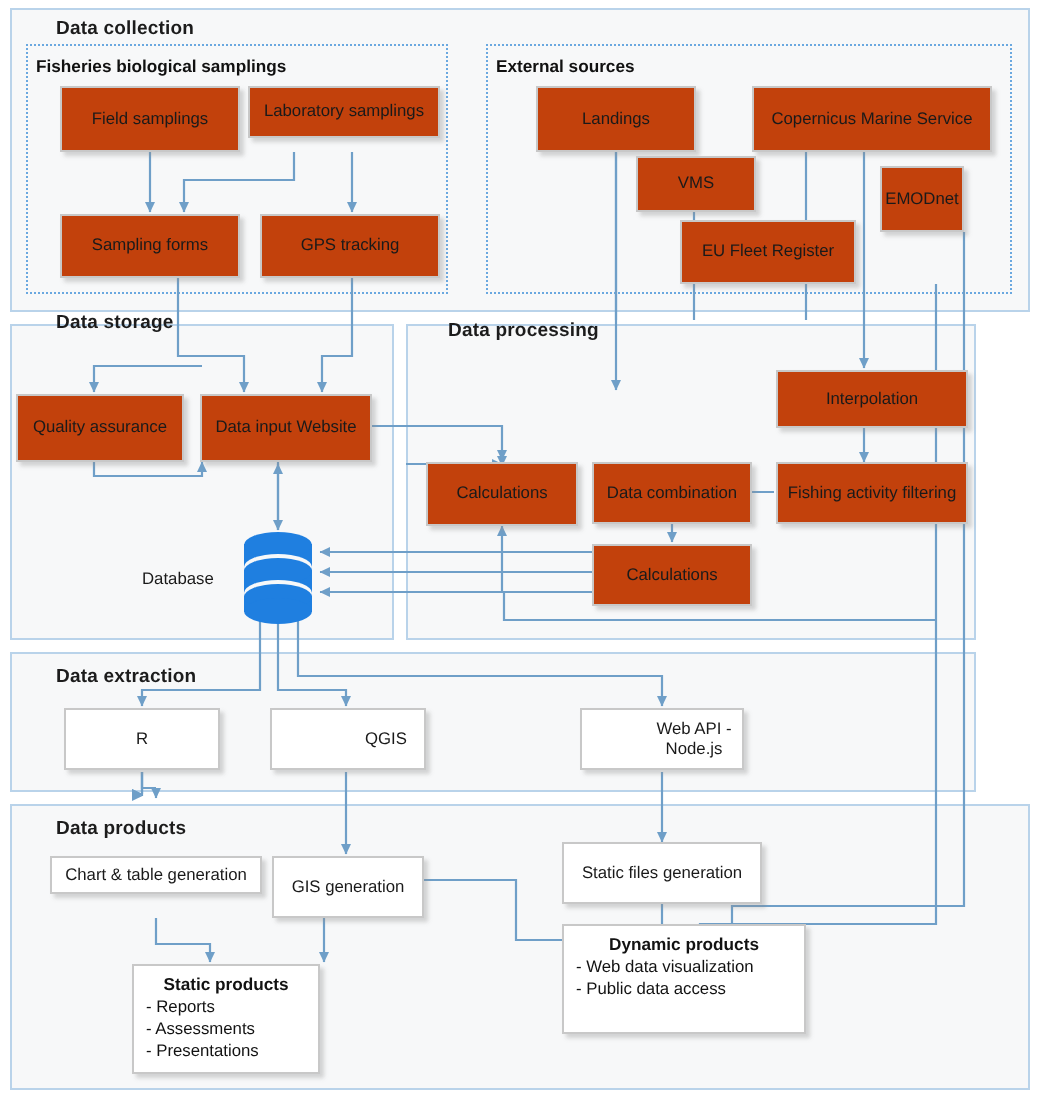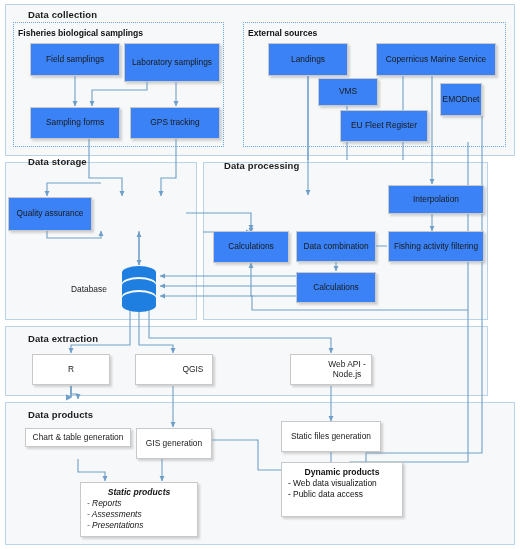--- a/index.html
+++ b/index.html
@@ -30,21 +30,21 @@
   }
   .subgroup-title{
     position:absolute;
     font-size:8.6px;
     font-weight:bold;
     color:#111;
     white-space:nowrap;
   }
   .node{
     position:absolute;
-    background:#3b82f6;
+    background:#c2410c;
     border:1px solid #c8c8c8;
     box-sizing:border-box;
     display:flex;
     align-items:center;
     justify-content:center;
     font-size:8.4px;
     color:#1a1a1a;
     text-align:center;
     box-shadow:2px 2px 2px rgba(140,140,140,0.35);
     line-height:1.15;
@@ -201,31 +201,32 @@
       <path d="M308,76 L308,160"></path>
       <path d="M347,92 L347,160"></path>
       <path d="M403,76 L403,160"></path>
     </g>
     <g fill="none" stroke="#6f9fc8" stroke-width="1.1" marker-end="url(#ar)">
       <path d="M78,394 L78,399"></path>
     </g>
   </svg>
 
   <div class="node" style="left:30px;top:43px;width:90px;height:33px;">Field samplings</div>
-  <div class="node" style="left:124px;top:43px;width:96px;height:39px;">Laboratory samplings</div>
+  <div class="node" style="left:124px;top:43px;width:96px;height:26px;">Laboratory samplings</div>
   <div class="node" style="left:30px;top:107px;width:90px;height:32px;">Sampling forms</div>
   <div class="node" style="left:130px;top:107px;width:90px;height:32px;">GPS tracking</div>
 
   <div class="node" style="left:268px;top:43px;width:80px;height:33px;">Landings</div>
   <div class="node" style="left:376px;top:43px;width:120px;height:33px;">Copernicus Marine Service</div>
   <div class="node" style="left:318px;top:78px;width:60px;height:28px;">VMS</div>
   <div class="node" style="left:440px;top:83px;width:42px;height:33px;">EMODnet</div>
   <div class="node" style="left:340px;top:110px;width:88px;height:32px;">EU Fleet Register</div>
 
   <div class="node" style="left:8px;top:197px;width:84px;height:34px;">Quality assurance</div>
+  <div class="node" style="left:100px;top:197px;width:86px;height:34px;">Data input Website</div>
 
   <div class="db-label" style="left:71px;top:284px;">Database</div>
   <div class="db" style="left:122px;top:266px;">
     <div class="band" style="top:6px;height:34px;"></div>
     <div class="disk" style="top:0px;"></div>
     <div class="disk" style="top:11px;background:#f7f8f9;"></div>
     <div class="disk" style="top:13px;"></div>
     <div class="disk" style="top:24px;background:#f7f8f9;"></div>
     <div class="disk" style="top:26px;"></div>
     <div class="disk" style="top:33px;"></div>
@@ -238,21 +239,21 @@
   <div class="node" style="left:296px;top:272px;width:80px;height:31px;">Calculations</div>
 
   <div class="node white" style="left:32px;top:354px;width:78px;height:31px;">R</div>
   <div class="node white" style="left:135px;top:354px;width:78px;height:31px;padding-left:40px;">QGIS</div>
   <div class="node white" style="left:290px;top:354px;width:82px;height:31px;padding-left:34px;">Web API - Node.js</div>
 
   <div class="node white" style="left:25px;top:428px;width:106px;height:19px;">Chart &amp; table generation</div>
   <div class="node white" style="left:136px;top:428px;width:76px;height:31px;">GIS generation</div>
   <div class="node white" style="left:281px;top:421px;width:100px;height:31px;">Static files generation</div>
 
-  <div class="prodbox" style="left:80px;top:482px;width:118px;height:55px;font-style:italic;">
+  <div class="prodbox" style="left:66px;top:482px;width:94px;height:55px;">
     <div class="phead">Static products</div>
     <ul>
       <li>- Reports</li>
       <li>- Assessments</li>
       <li>- Presentations</li>
     </ul>
   </div>
 
   <div class="prodbox" style="left:281px;top:462px;width:122px;height:55px;">
     <div class="phead">Dynamic products</div>

